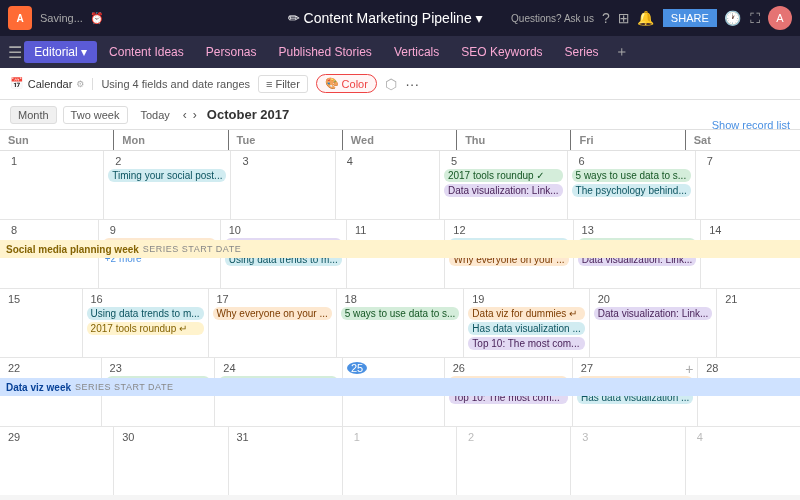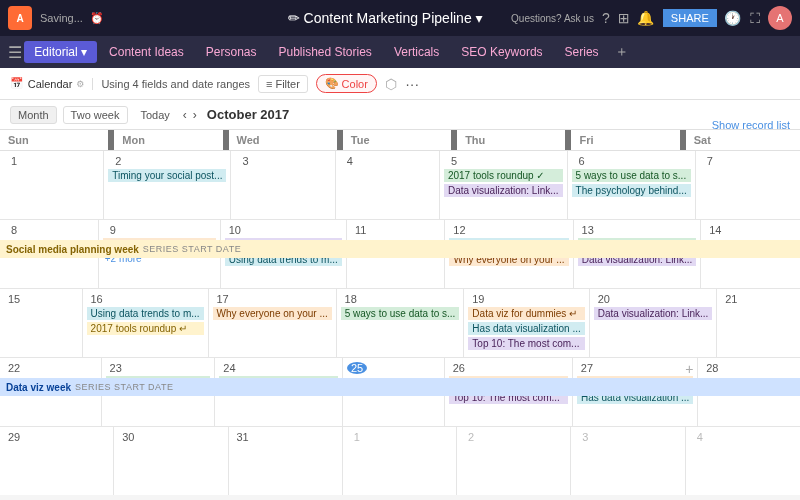--- a/index.html
+++ b/index.html
@@ -78,21 +78,21 @@
     .view-btn { font-size: 11px; color: #555; border: 1px solid #ddd; border-radius: 3px; padding: 2px 7px; cursor: pointer; background: white; }
     .view-btn.active { background: #f0f0f0; }
     .today-btn { font-size: 11px; color: #555; padding: 2px 7px; cursor: pointer; }
     .nav-arrow { color: #555; cursor: pointer; font-size: 12px; }
     .month-title { font-size: 13px; font-weight: 700; color: #333; margin: 0 4px; }
     .record-list-btn { margin-left: auto; font-size: 11px; color: #4a90e2; cursor: pointer; margin-top: 20px; }
 
     
     .calendar { background: white; flex: 1; display: flex; flex-direction: column; }
     .cal-header { display: grid; grid-template-columns: repeat(7, 1fr); border-bottom: 1px solid #e0e0e0; }
-    .cal-day-header { padding: 4px 8px; font-size: 11px; font-weight: 600; color: #888; text-align: left; border-right: 6px solid #737373; }
+    .cal-day-header { padding: 4px 8px; font-size: 11px; font-weight: 600; color: #888; text-align: left; border-right: 1px solid #737373; }
     .cal-day-header:last-child { border-right: none; }
 
     .cal-body { flex: 1; overflow: hidden; }
     .cal-week { display: grid; grid-template-columns: repeat(7, 1fr); border-bottom: 1px solid #e5e5e5; min-height: 68px; position: relative; }
     .cal-week:last-child { border-bottom: none; }
 
     
     .series-banner {
       position: absolute;
       top: 20px;
@@ -127,21 +127,21 @@
     }
     .day-num.today {
       background: #4a90e2;
       color: white;
       border-radius: 50%;
     }
     .day-num.other-month { color: #bbb; }
 
     
     .event {
-      border-radius: 0;
+      border-radius: 6px;
       padding: 1px 4px;
       margin-bottom: 2px;
       font-size: 10px;
       white-space: nowrap;
       overflow: hidden;
       text-overflow: ellipsis;
       cursor: pointer;
       display: flex;
       align-items: center;
       gap: 2px;
@@ -217,22 +217,22 @@
   <span class="nav-arrow">‹</span>
   <span class="nav-arrow">›</span>
   <span class="month-title">October 2017</span>
   <span class="record-list-btn">Show record list</span>
 </div>
 
 <div class="calendar" id="calendar">
   <div class="cal-header" id="cal-header">
       <div class="cal-day-header">Sun</div>
       <div class="cal-day-header">Mon</div>
+      <div class="cal-day-header">Tue</div>
       <div class="cal-day-header">Wed</div>
-      <div class="cal-day-header">Tue</div>
       <div class="cal-day-header">Thu</div>
       <div class="cal-day-header">Fri</div>
       <div class="cal-day-header">Sat</div>
     </div>
   <div class="cal-body" id="cal-body">
       <div class="cal-week">
         <div class="cal-cell"><span class="day-num">1</span></div>
         <div class="cal-cell"><span class="day-num">2</span><div class="event teal">Timing your social post...</div></div>
         <div class="cal-cell"><span class="day-num">3</span></div>
         <div class="cal-cell"><span class="day-num">4</span></div>

